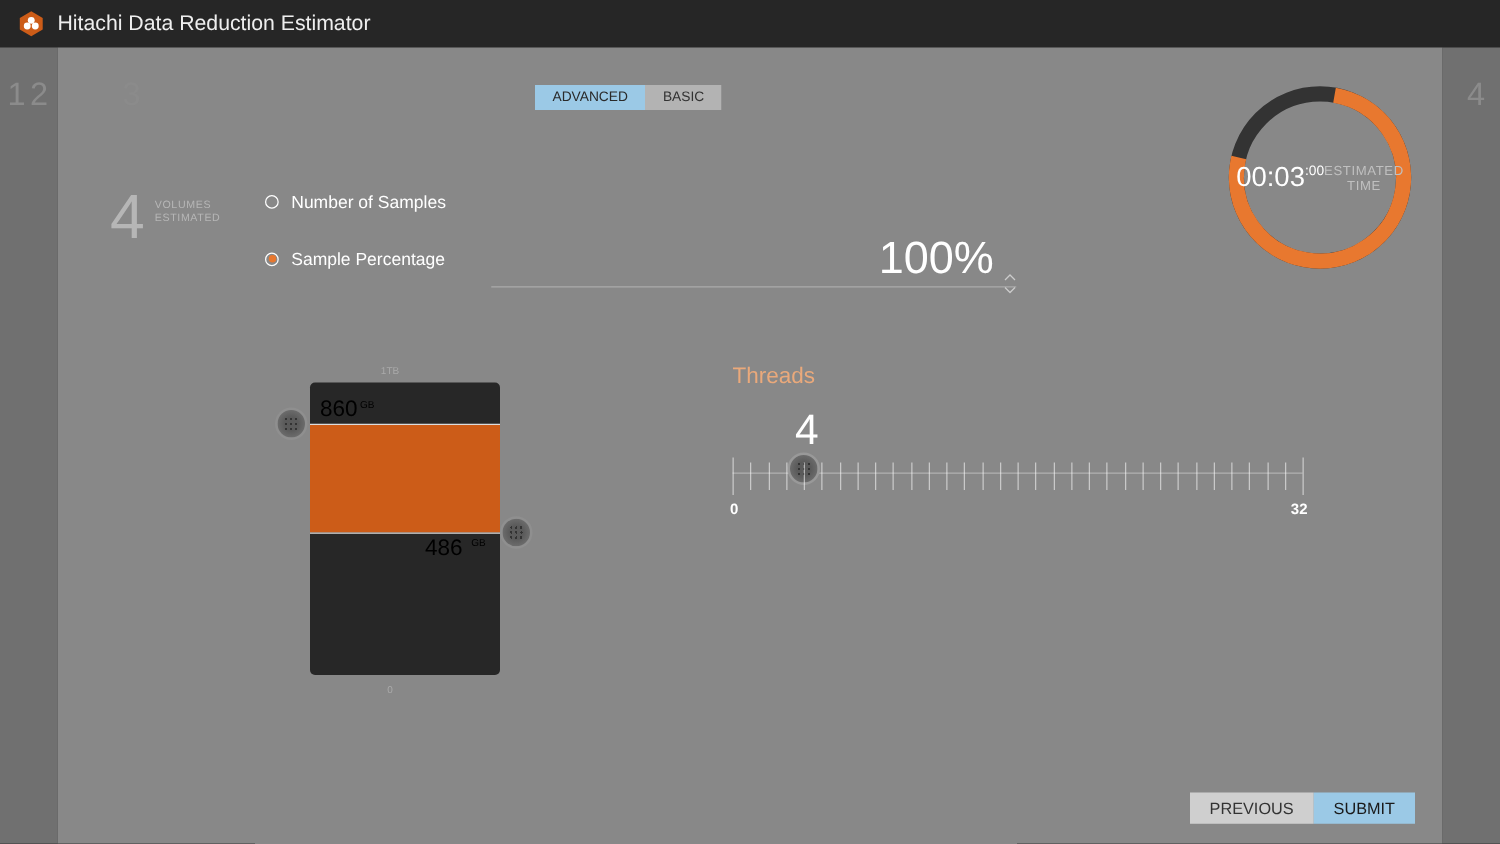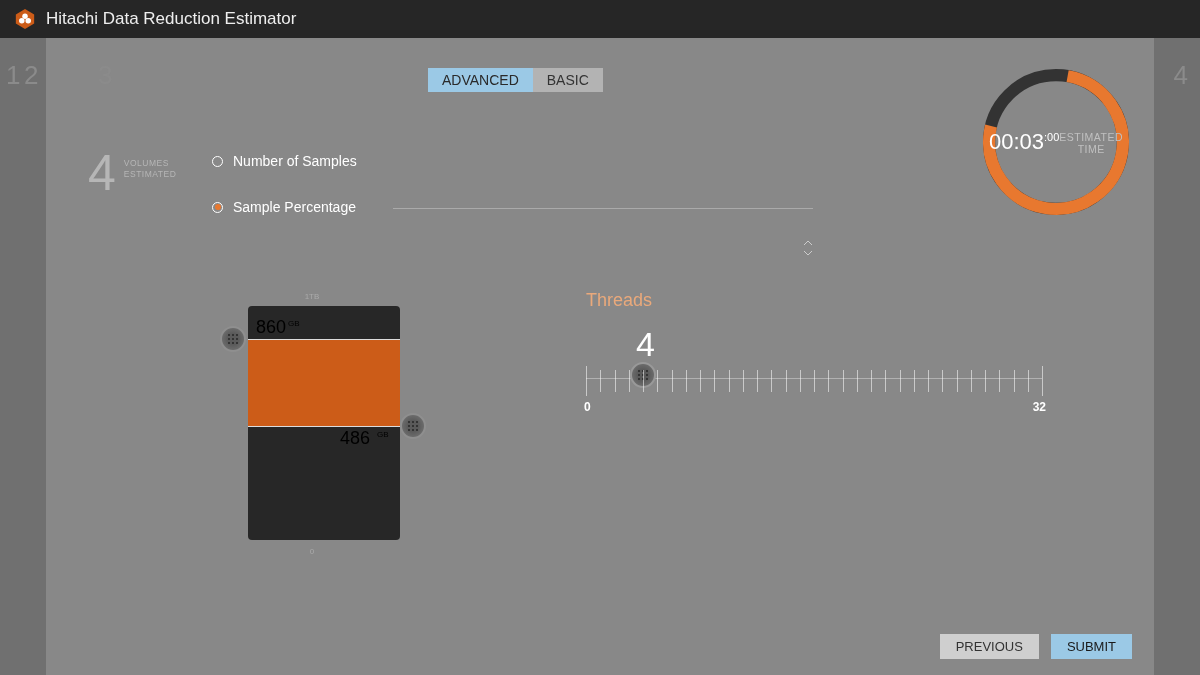--- a/index.html
+++ b/index.html
@@ -13,21 +13,21 @@
     .rail-left { left: 0; }
     .rail-right { right: 0; }
     .step-num { font-size: 26px; color: #8b8b8b; font-weight: 300; }
     .rail-left .step-num:first-child { position: absolute; left: 6px; top: 22px; }
     .rail-left .step-num:nth-child(2) { position: absolute; left: 24px; top: 22px; }
     .step3 { position: absolute; left: 52px; top: 22px; font-size: 26px; color: #8b8b8b; font-weight: 300; }
     .rail-right .step-num { position: absolute; right: 12px; top: 22px; }
     .main { position: absolute; left: 46px; right: 46px; top: 0; bottom: 0; background: #888888; }
     .header-row { position: absolute; left: 30px; top: 12px; display: flex; align-items: baseline; }
     .page-title { font-size: 44px; font-weight: 200; color: #fff; letter-spacing: 0.5px; }
-    .mode-toggle { position: absolute; left: 382px; top: 30px; display: flex; font-size: 14px; }
+    .mode-toggle { position: absolute; left: 382px; top: 30px; display: flex; font-size: 11px; }
     .mode-btn { padding: 4px 14px; cursor: pointer; font-weight: 400; }
     .mode-adv { background: #9bc9e6; color: #2a2a2a; }
     .mode-basic { background: #b3b3b3; color: #333; }
     .vol-sel { position: absolute; left: 42px; top: 110px; display: flex; align-items: flex-start; }
     .vol-count { font-size: 50px; font-weight: 200; color: #b6b6b6; line-height: 1; margin-right: 8px; }
     .vol-label { font-size: 8.5px; color: #b6b6b6; letter-spacing: 0.5px; margin-top: 10px; line-height: 1.3; }
     .sample-opts { position: absolute; left: 166px; top: 100px; width: 760px; }
     .samp-row { display: flex; align-items: center; height: 46px; }
     .radio-dot { width: 11px; height: 11px; border-radius: 50%; border: 1.5px solid #fff; margin-right: 10px; position: relative; }
     .radio-dot.filled::after { content: ''; position: absolute; inset: 1.5px; border-radius: 50%; background: #e8782f; }
@@ -57,21 +57,21 @@
     .threads-section { position: absolute; left: 540px; top: 252px; }
     .thr-value { font-size: 34px; font-weight: 300; color: #fff; text-align: left; margin-left: 50px; margin-bottom: 4px; }
     .thr-slider { position: relative; width: 456px; height: 50px; }
     .thr-track { position: absolute; top: 10px; left: 0; right: 0; height: 1px; background: rgba(255,255,255,0.35); }
     .thr-tick { position: absolute; top: 2px; width: 1px; height: 22px; background: rgba(255,255,255,0.55); }
     .thr-tick.major { height: 30px; top: -2px; }
     .thr-handle { position: absolute; top: -6px; width: 26px; height: 26px; border-radius: 50%; background: radial-gradient(circle, #5a5a5a 35%, #7a7a7a 100%); border: 2px solid #999; cursor: grab; }
     .thr-min, .thr-max { position: absolute; top: 32px; font-size: 12px; font-weight: 600; color: #fff; }
     .thr-min { left: -2px; }
     .thr-max { right: -4px; }
-    .footer-btns { position: absolute; right: 22px; bottom: 16px; display: flex; gap: 12px; }
+    .footer-btns { position: absolute; right: 22px; bottom: 16px; display: flex; gap: 0; }
     .btn { padding: 5px 16px; font-size: 13px; cursor: pointer; border: none; }
     .btn-prev { background: #cfcfcf; color: #333; }
     .btn-submit { background: #9bc9e6; color: #1a1a1a; }
   </style>
 </head>
 <body>
 
 <div class="app">
   <div class="titlebar">
     <span class="logo">
@@ -111,20 +111,21 @@
 
       <div class="sample-opts">
         <div class="samp-row">
           <span class="radio-dot"></span>
           <span class="samp-label">Number of Samples</span>
         </div>
         <div class="samp-row">
           <span class="radio-dot filled"></span>
           <span class="samp-label">Sample Percentage</span>
           <span class="samp-value">
+            <span>100%</span>
             <span class="spinner">
               <span class="chev"><svg viewBox="0 0 10 7">
                     <path d="M1 5 L5 1 L9 5" stroke="#ccc" stroke-width="1" fill="none"></path>
                   </svg></span>
               <span class="chev"><svg viewBox="0 0 10 7">
                     <path d="M1 2 L5 6 L9 2" stroke="#ccc" stroke-width="1" fill="none"></path>
                   </svg></span>
             </span>
           </span>
         </div>

